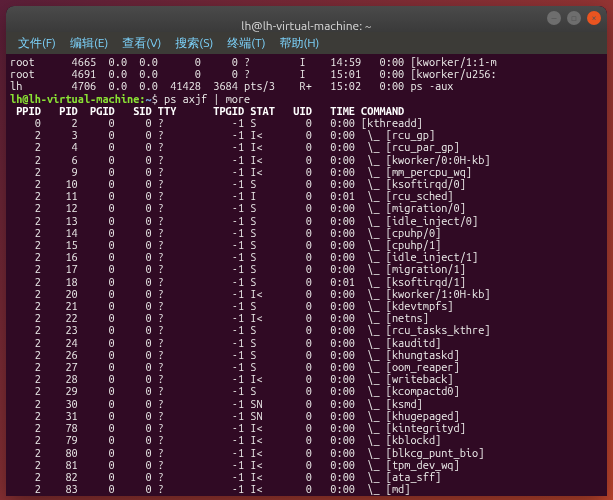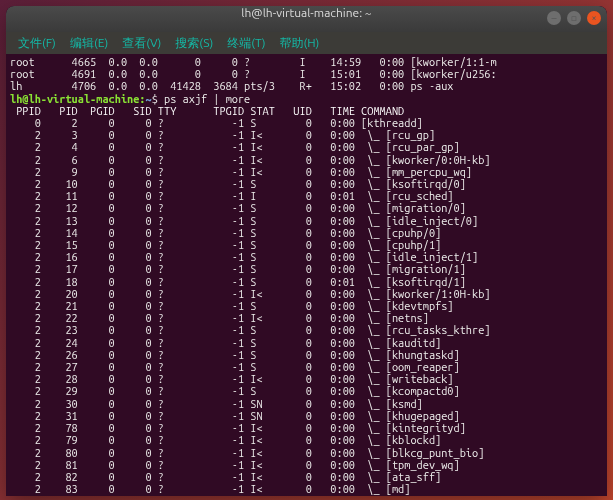--- a/index.html
+++ b/index.html
@@ -14,21 +14,21 @@
     width: 601px; height: 490px;
     background: #300a24;
     border-radius: 8px 8px 0 0;
     box-shadow: 0 8px 24px rgba(0,0,0,0.4);
     display: flex; flex-direction: column;
     overflow: hidden;
   }
   .titlebar {
     height: 26px;
     background: linear-gradient(#4a4a4a, #3a3a3a);
-    display: flex; align-items: flex-start; justify-content: center;
+    display: flex; align-items: flex-end; justify-content: center;
     position: relative;
     border-radius: 8px 8px 0 0;
   }
   .titlebar-text {
     color: #dcdcdc; font-size: 12px; font-family: "Ubuntu", sans-serif;
   }
   .win-controls {
     position: absolute; right: 6px; top: 5px;
     display: flex; gap: 6px;
   }
@@ -39,39 +39,39 @@
   }
   .win-btn.min { background: #6e6e6e; }
   .win-btn.max { background: #6e6e6e; }
   .win-btn.close { background: #e95420; }
   .menubar {
     height: 22px;
     background: #3c3b37;
     display: flex; align-items: center;
     padding: 0 6px; gap: 2px;
     font-family: "Ubuntu", sans-serif;
-    font-size: 12px; color: #14b8a6;
+    font-size: 12px; color: #7dd3fc;
   }
   .menu-item { padding: 2px 6px; cursor: pointer; }
   .terminal {
     flex: 1;
     background: #300a24;
     color: #eeeeec;
     font-size: 11px;
     line-height: 12.2px;
     padding: 2px 4px;
     overflow: hidden;
     white-space: pre;
     letter-spacing: 0;
   }
   .line { white-space: pre; }
   .prompt-user { color: #8ae234; font-weight: bold; text-align: center; }
   .prompt-tilde { color: #729fcf; font-weight: bold; }
   .prompt-cmd { color: #eeeeec; }
-  .head-white { color: #ffffff; font-weight: normal; }
+  .head-white { color: #ffffff; font-weight: bold; }
 </style>
 </head>
 <body>
 
 <div class="window">
   <div class="titlebar">
     <span class="titlebar-text">lh@lh-virtual-machine: ~</span>
     <div class="win-controls">
       <div class="win-btn min">
           <span>—</span>

